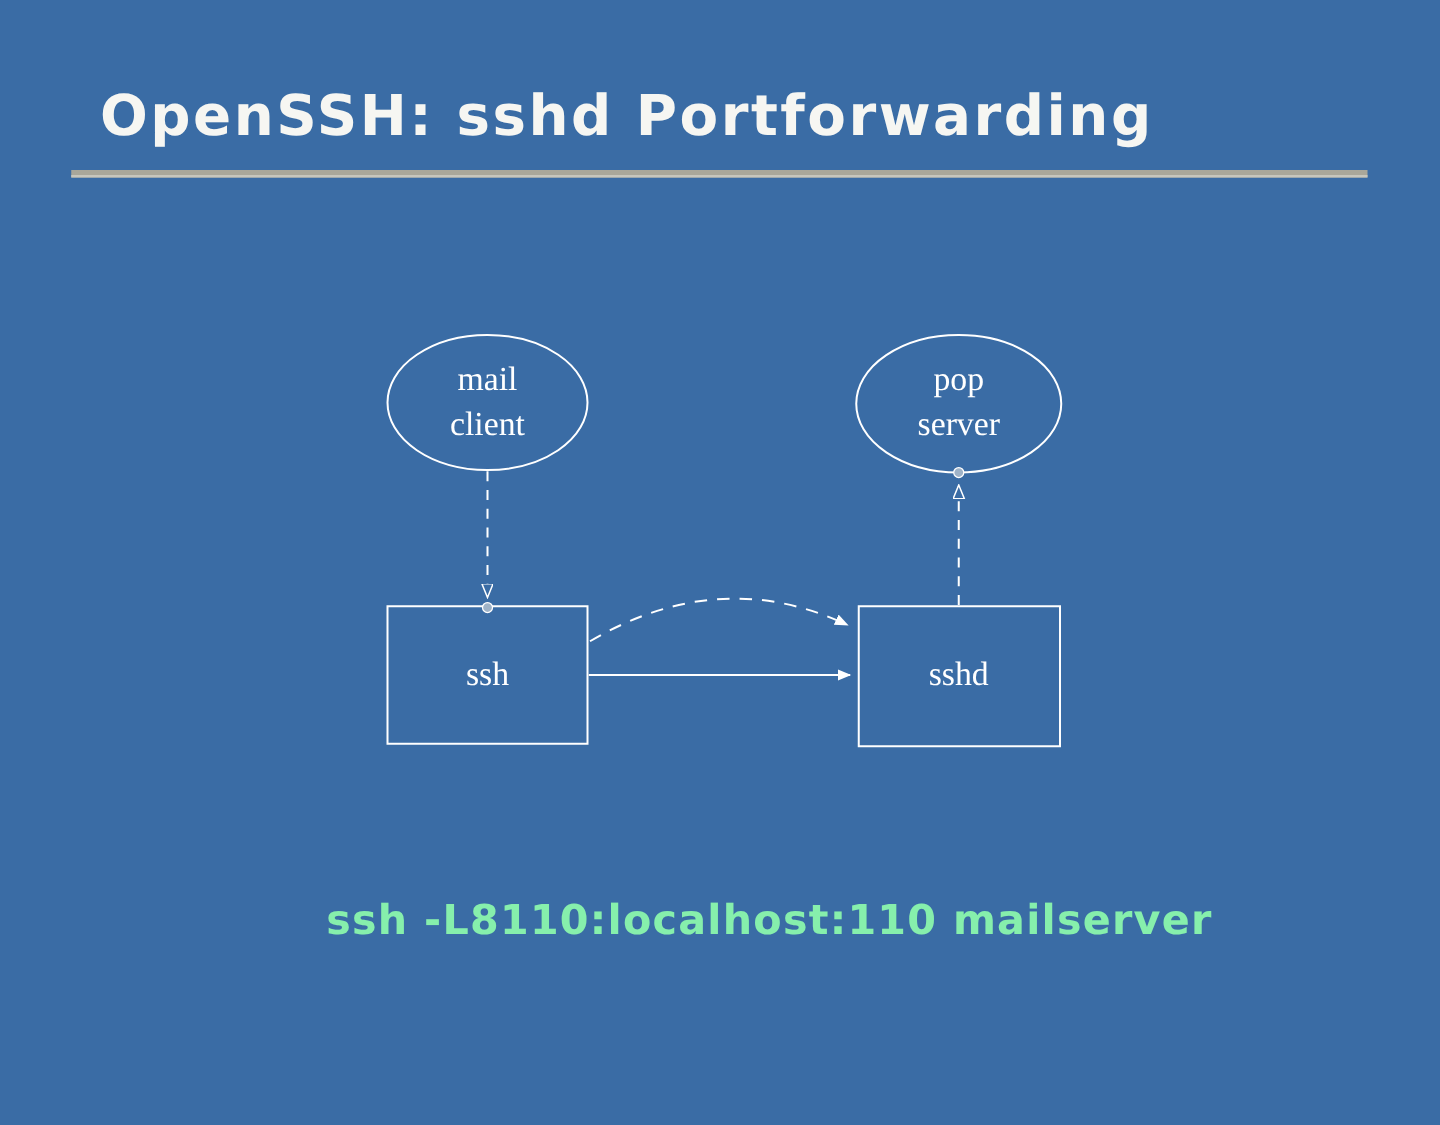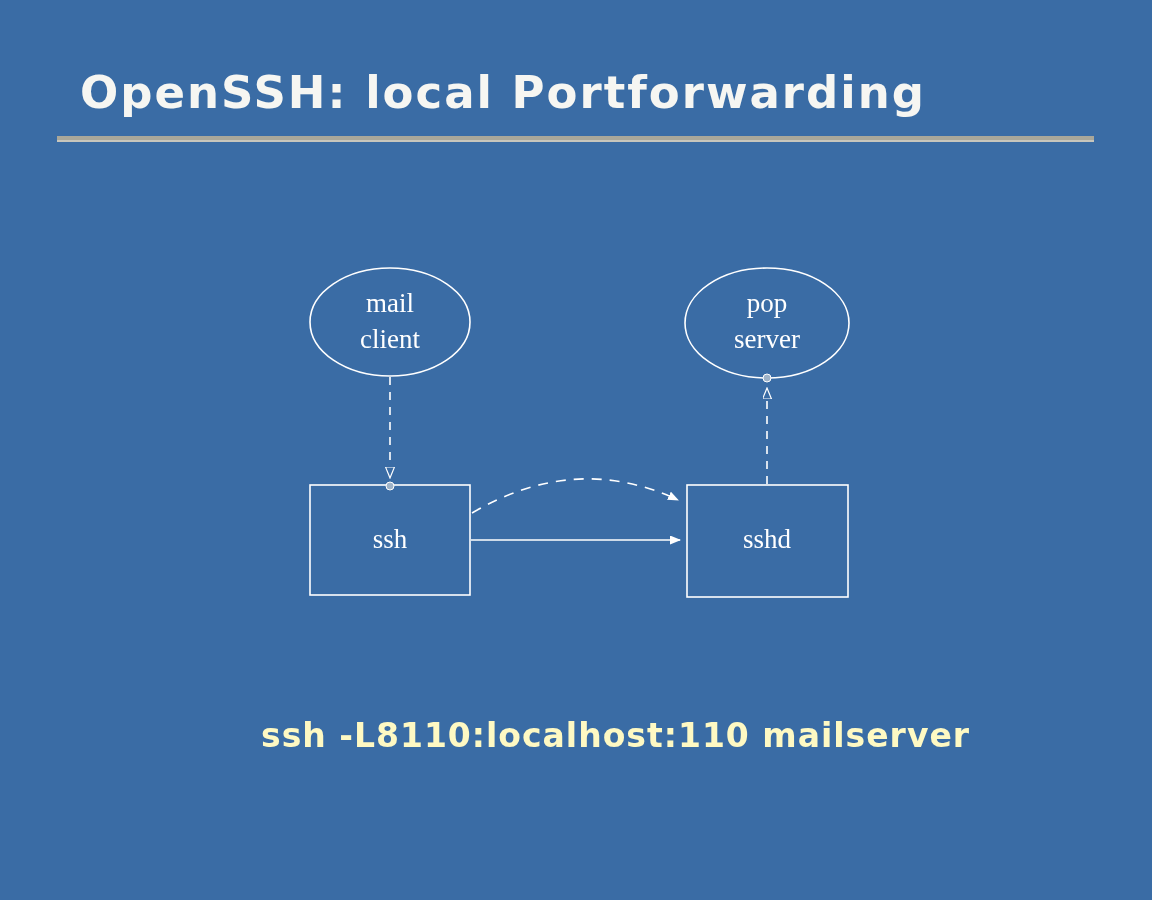--- a/index.html
+++ b/index.html
@@ -44,28 +44,28 @@
     font-size: 27px;
     fill: #ffffff;
   }
   .command-line {
     position: absolute;
     left: 261px;
     top: 716px;
     font-size: 33px;
     font-weight: bold;
     letter-spacing: 1px;
-    color: #fef9c3;
+    color: #86efac;
     white-space: nowrap;
   }
 </style>
 </head>
 <body>
 
-<div class="slide-title">OpenSSH: local Portforwarding</div>
+<div class="slide-title">OpenSSH: sshd Portforwarding</div>
 
 <div class="title-rule"></div>
 
 <svg class="diagram-svg" width="1152" height="900" viewBox="0 0 1152 900">
   <defs>
     <marker id="arrow-open" markerWidth="12" markerHeight="10" refX="10" refY="4.5" orient="auto" markerUnits="userSpaceOnUse">
       <path d="M0,0 L11,4.5 L0,9 Z" fill="#3a6ca5" stroke="#ffffff" stroke-width="1.2"></path>
     </marker>
     <marker id="arrow-filled" markerWidth="12" markerHeight="10" refX="10" refY="4.5" orient="auto" markerUnits="userSpaceOnUse">
       <path d="M0,0 L11,4.5 L0,9 Z" fill="#ffffff"></path>

